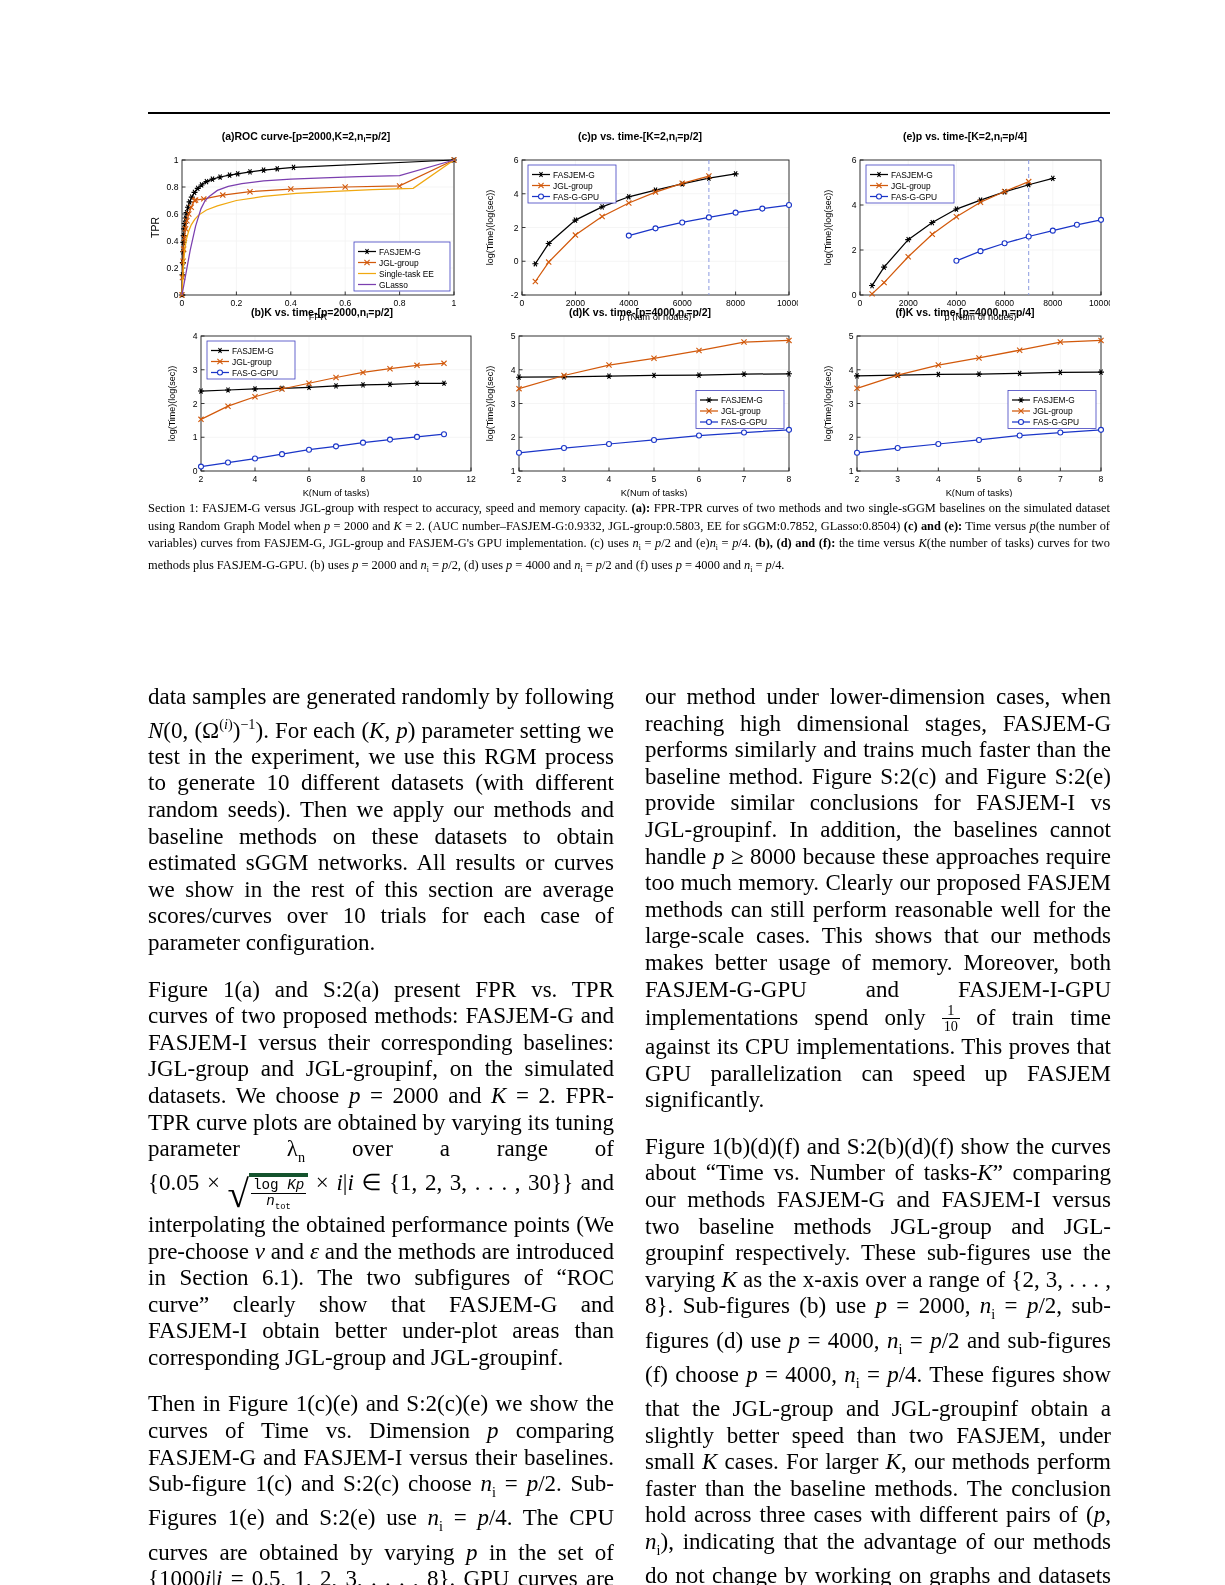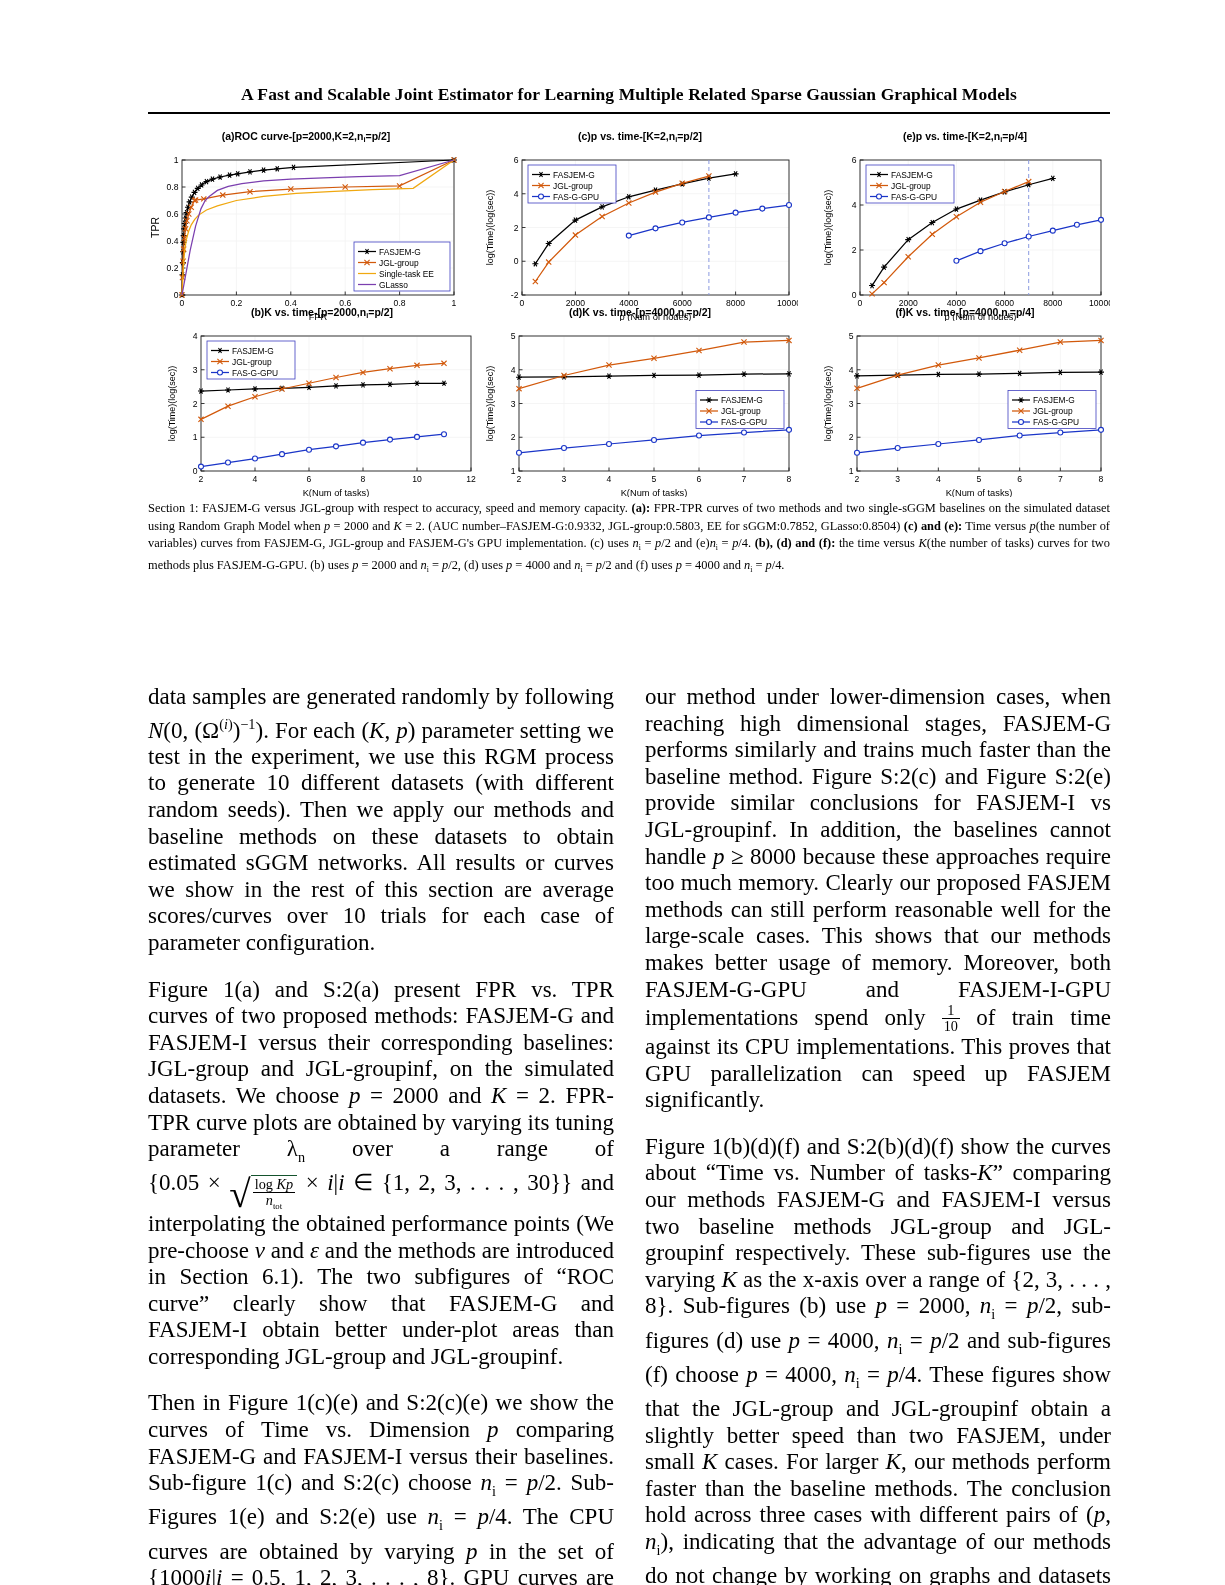--- a/index.html
+++ b/index.html
@@ -41,31 +41,30 @@
   .col.left{left:148px;}
   .col.right{left:645px;font-family:Liberation Serif, serif;}
   .col p{margin:0 0 10px 0;text-indent:0;}
   .col p + p{margin-top:20px;}
   .mi{font-style:italic;}
   .frac{display:inline-block;vertical-align:-0.45em;text-align:center;font-size:0.62em;line-height:1.05;}
   .frac .num{display:block;border-bottom:1px solid #000;padding:0 2px;}
   .frac .den{display:block;padding:0 2px;}
   .sqrtwrap{display:inline-block;position:relative;vertical-align:-0.35em;}
   .radsign{display:inline-block;font-size:1.7em;line-height:.6;vertical-align:-0.22em;}
-  .radbody{display:inline-block;border-top:1px solid #14532d;padding:1px 2px 0 2px;}
+  .radbody{display:inline-block;border-top:4px solid #14532d;padding:1px 2px 0 2px;font-family:Liberation Mono, monospace;}
   sup.tiny{font-size:.62em;}
   sub.tiny{font-size:.62em;}
   .nowrapx{white-space:nowrap;}
 </style>
 </head>
 <body>
 
 <div class="page">
 
-  <div class="runhead">A Fast and Scalable Joint Estimator for Learning Multiple Related Sparse Gaussian Graphical Models</div>
   <div class="runrule"></div>
 
   <div class="figblock">
     <div class="fig-row r1">
       <div class="panel p-a">
         <div class="ptitle"><span>(a)ROC curve-[p=2000,K=2,n</span><sub>i</sub><span>=p/2]</span></div>
         <div class="plotwrap">
             <svg id="svg-a" width="316" height="168" viewBox="0 0 316 168">
               <line x1="34" y1="142" x2="306" y2="142" stroke="#F2F2F2" stroke-width="0.8"></line>
               <line x1="34" y1="115" x2="306" y2="115" stroke="#F2F2F2" stroke-width="0.8"></line>

